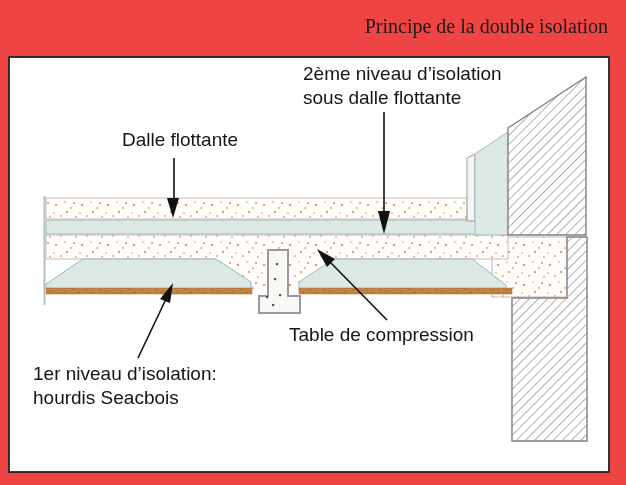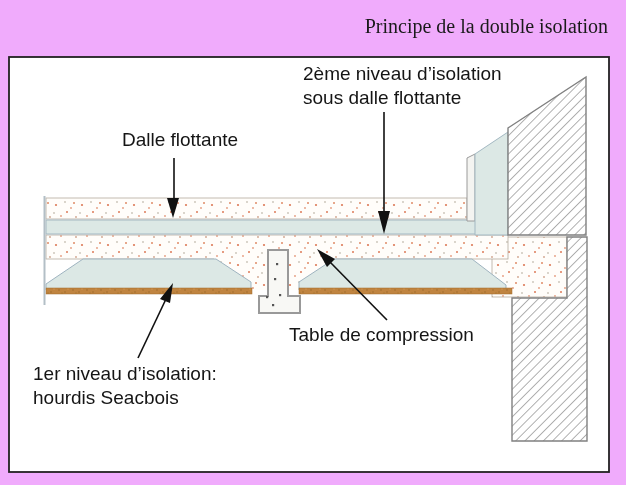--- a/index.html
+++ b/index.html
@@ -1,16 +1,16 @@
 <!DOCTYPE html>
 <html><head>
 <meta charset="utf-8">
 <style>
   html,body{margin:0;padding:0;background:#ffffff;}
-  #canvas{position:relative;width:626px;height:485px;background:#f0abfc;overflow:hidden;
+  #canvas{position:relative;width:626px;height:485px;background:#ef4444;overflow:hidden;
           font-family:"Liberation Sans", sans-serif;}
   svg{position:absolute;left:0;top:0;}
   text.lbl{font-family:"Liberation Sans", sans-serif;font-size:19px;fill:#151515;}
   text.ttl{font-family:"Liberation Serif", serif;font-size:20px;fill:#1a1a1a;}
 </style>
 </head>
 <body>
 
 <div id="canvas">
 <svg width="626" height="485" viewBox="0 0 626 485">

